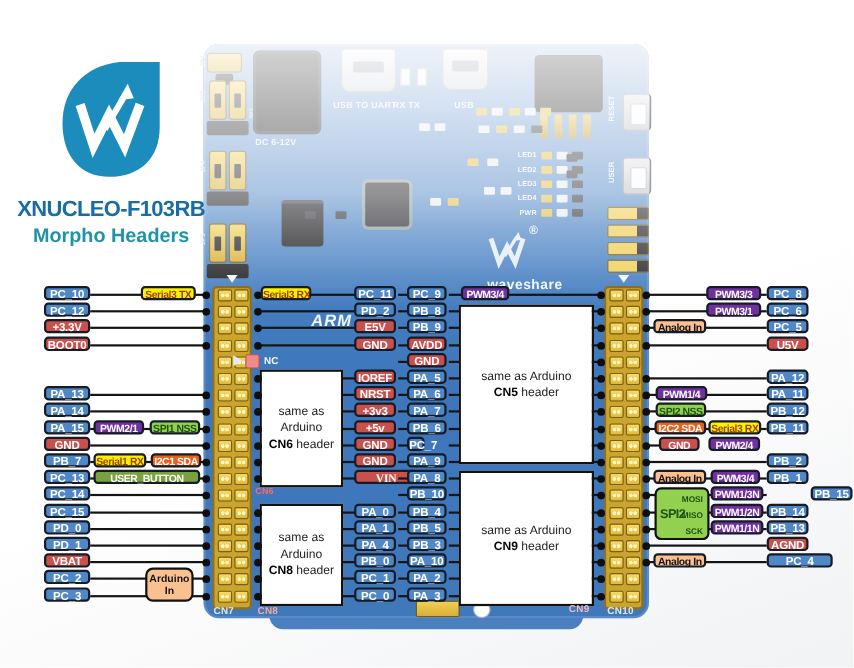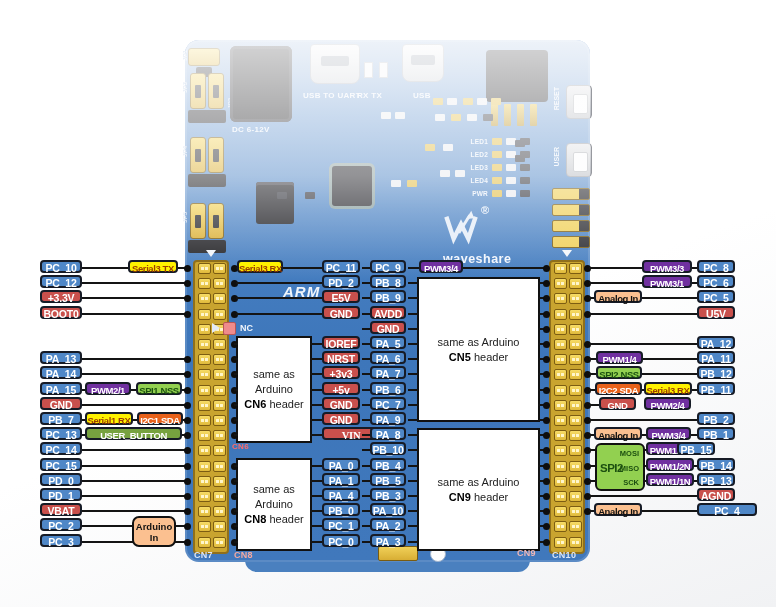--- a/index.html
+++ b/index.html
@@ -83,20 +83,30 @@
 .ncm{position:absolute;left:212px;top:320px;height:16px;display:flex;align-items:center;z-index:12}
 .nc-arrow{width:0;height:0;border-left:8px solid #e3ebf6;border-top:5px solid transparent;border-bottom:5px solid transparent;margin-right:3px}
 .nc-sq{width:13px;height:13px;background:#ef8b8b;border:1px solid #b85555;border-radius:2px;margin-right:4px}
 .nc-txt{color:#f2f6fc;font-weight:bold;font-size:9px}
 </style>
 </head>
 <body>
 
 <div id="canvas">
 
+  <div class="brand">
+    <svg viewBox="0 0 100 120">
+      <path d="M97,3 L97,66 C97,96 78,114 48,114 C20,114 3,94 3,62 C3,30 24,7 58,3 Z" fill="#1b8cbc"></path>
+      <path d="M20,44 L33,84 L48,54 L63,84 L78,44" fill="none" stroke="#fff" stroke-width="9"></path>
+      <path d="M44,68 L64,34" stroke="#fff" stroke-width="6"></path>
+      <polygon points="66,24 57,40 72,38" fill="#fff"></polygon>
+    </svg>
+    <div class="brand-title">XNUCLEO-F103RB</div>
+    <div class="brand-sub">Morpho Headers</div>
+  </div>
 
   <div class="btab"></div>
   <div class="board">
     <div class="cmp jph" style="left:3px;top:8px"></div>
     <div class="cmp jpbase" style="left:11px;top:27px;width:16px;height:10px"></div>
     <div class="cmp jpv" style="left:5px;top:33px"></div>
     <div class="cmp jpv" style="left:23px;top:33px"></div>
     <div class="cmp jpbase" style="left:3px;top:70px;width:38px;height:13px"></div>
     <div class="cmp jpv" style="left:5px;top:97px"></div>
     <div class="cmp jpv" style="left:23px;top:97px"></div>
@@ -503,21 +513,21 @@
       <div class="chip t-gpio" style="left: 370px; top: 366px; width: 36px;">PA_7</div>
       <div class="cline" style="left: 362px; top: 389px; width: 9px;"></div>
       <div class="cline" style="left: 408px; top: 389px; width: 10px;"></div>
       <div class="cline" style="left: 538px; top: 389px; width: 10px;"></div>
       <div class="cdot" style="left: 542.5px; top: 386.5px;"></div>
       <div class="chip t-gpio" style="left: 370px; top: 382px; width: 36px;">PB_6</div>
       <div class="cline" style="left: 362px; top: 404px; width: 9px;"></div>
       <div class="cline" style="left: 408px; top: 404px; width: 10px;"></div>
       <div class="cline" style="left: 538px; top: 404px; width: 10px;"></div>
       <div class="cdot" style="left: 542.5px; top: 401.5px;"></div>
-      <div class="chip t-gpio" style="left: 370px; top: 397px; width: 36px;">PC_7</div>
+      <div class="chip t-gpio" style="left: 370px; top: 397px; width: 16px;">PC_7</div>
       <div class="cline" style="left: 362px; top: 419px; width: 9px;"></div>
       <div class="cline" style="left: 408px; top: 419px; width: 10px;"></div>
       <div class="cline" style="left: 538px; top: 419px; width: 10px;"></div>
       <div class="cdot" style="left: 542.5px; top: 416.5px;"></div>
       <div class="chip t-gpio" style="left: 370px; top: 412px; width: 36px;">PA_9</div>
       <div class="cline" style="left: 362px; top: 434px; width: 9px;"></div>
       <div class="cline" style="left: 408px; top: 434px; width: 10px;"></div>
       <div class="cline" style="left: 538px; top: 434px; width: 10px;"></div>
       <div class="cdot" style="left: 542.5px; top: 431.5px;"></div>
       <div class="chip t-gpio" style="left: 370px; top: 427px; width: 36px;">PA_8</div>
@@ -595,21 +605,21 @@
       <div class="cline" style="left: 589px; top: 419px; width: 108px;"></div>
       <div class="chip t-gpio" style="left: 697px; top: 412px; width: 38px;">PB_2</div>
       <div class="cdot" style="left: 583.5px; top: 431.5px;"></div>
       <div class="cline" style="left: 589px; top: 434px; width: 108px;"></div>
       <div class="chip t-analog fnchip" style="left: 594px; top: 427px; width: 48px;">Analog In</div>
       <div class="chip t-pwm fnchip" style="left: 646px; top: 427px; width: 45px;">PWM3/4</div>
       <div class="chip t-gpio" style="left: 697px; top: 427px; width: 38px; text-align: center;">PB_1</div>
       <div class="cdot" style="left: 583.5px; top: 446.5px;"></div>
       <div class="cline" style="left: 589px; top: 449px; width: 108px;"></div>
       <div class="chip t-pwm fnchip" style="left: 646px; top: 442px; width: 48px;">PWM1/3N</div>
-      <div class="chip t-gpio" style="left: 677px; top: 442px; width: 38px;">PB_15</div>
+      <div class="chip t-gpio" style="left: 737px; top: 442px; width: 38px;">PB_15</div>
       <div class="cdot" style="left: 583.5px; top: 462.5px;"></div>
       <div class="cline" style="left: 589px; top: 465px; width: 108px;"></div>
       <div class="chip t-pwm fnchip" style="left: 646px; top: 458px; width: 48px;">PWM1/2N</div>
       <div class="chip t-gpio" style="left: 697px; top: 458px; width: 38px;">PB_14</div>
       <div class="cdot" style="left: 583.5px; top: 477.5px;"></div>
       <div class="cline" style="left: 589px; top: 480px; width: 108px;"></div>
       <div class="chip t-pwm fnchip" style="left: 646px; top: 473px; width: 48px;">PWM1/1N</div>
       <div class="chip t-gpio" style="left: 697px; top: 473px; width: 38px;">PB_13</div>
       <div class="cdot" style="left: 583.5px; top: 492.5px;"></div>
       <div class="cline" style="left: 589px; top: 495px; width: 108px;"></div>

